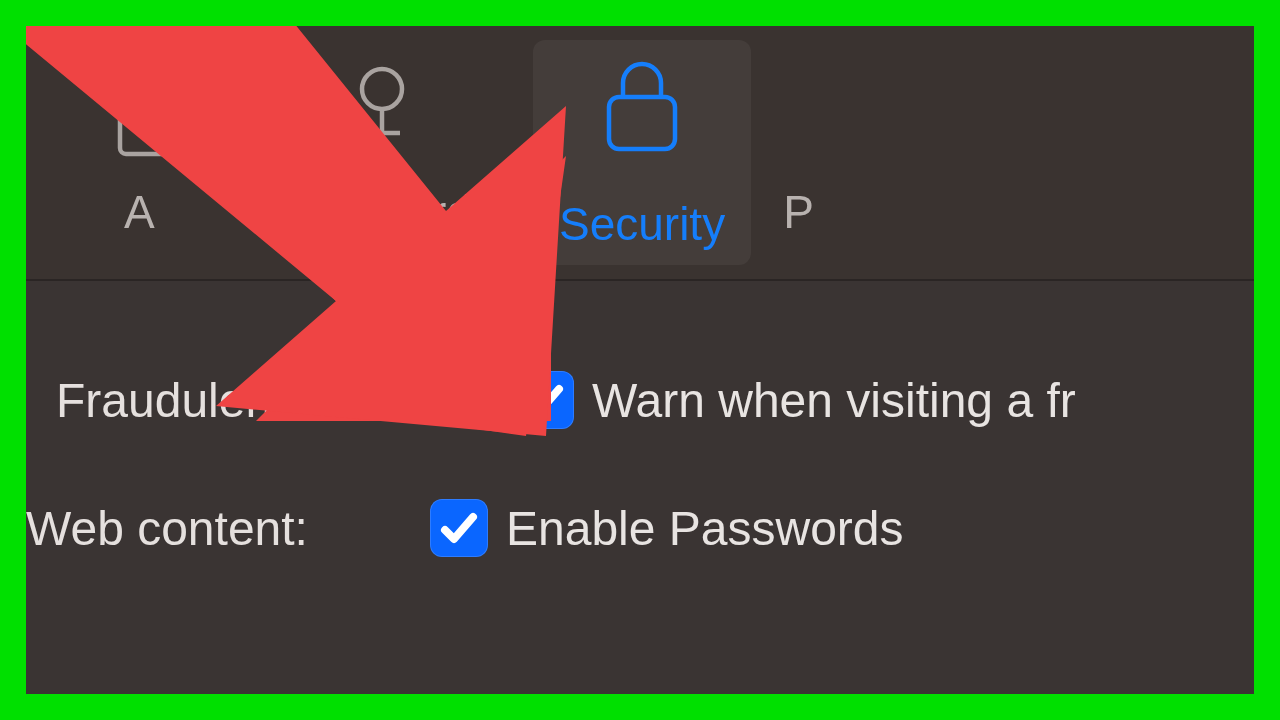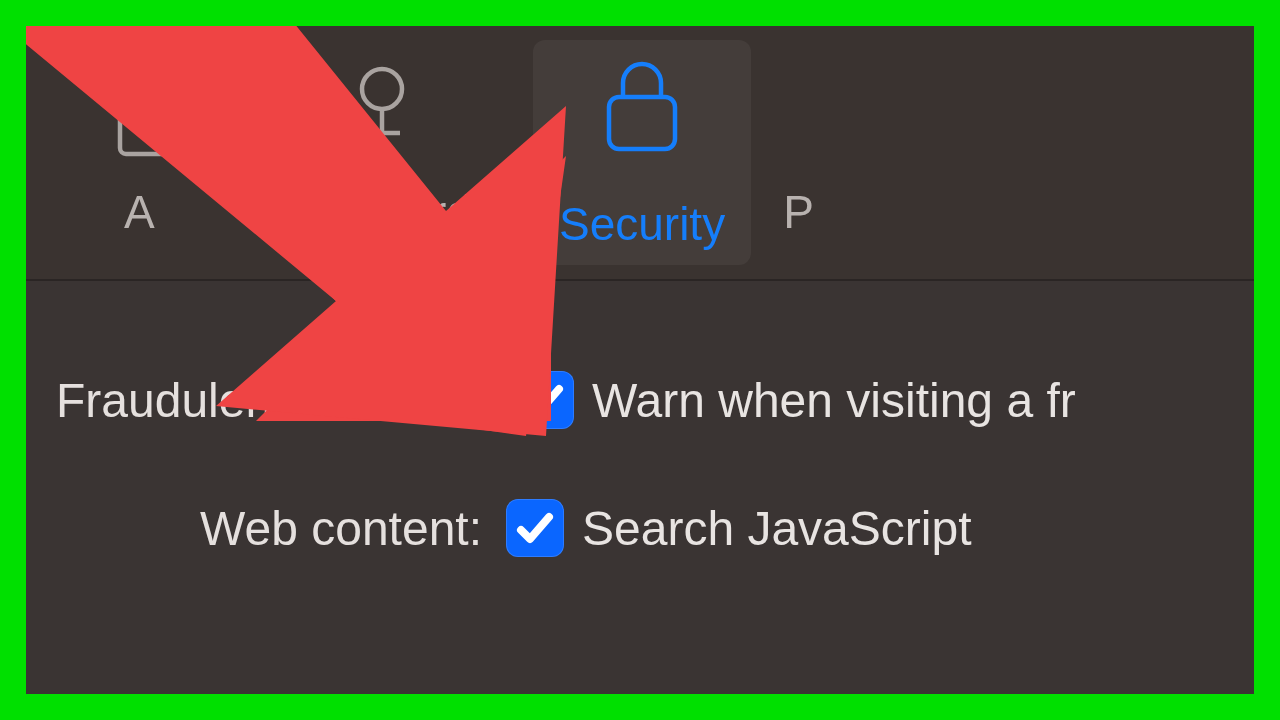--- a/index.html
+++ b/index.html
@@ -59,22 +59,22 @@
     font-size: 48px;
     color: #e8e4e2;
   }
   .row {
     display: flex;
     align-items: center;
     margin-bottom: 70px;
     white-space: nowrap;
   }
   .row .label-col {
-    width: 480px;
-    text-align: right;
+    width: 404px;
+    text-align: left;
     padding-right: 24px;
     color: #e5e0de;
   }
   .row .value-col {
     display: flex;
     align-items: center;
     gap: 18px;
   }
   .checkbox {
     width: 58px; height: 58px;
@@ -158,21 +158,21 @@
       </div>
 
       <div class="row">
         <div class="label-col">Web content:</div>
         <div class="value-col">
           <div class="checkbox">
             <svg width="40" height="40" viewBox="0 0 40 40">
                 <path d="M6 22 L15 31 L34 9"></path>
               </svg>
           </div>
-          <span>Search JavaScript</span>
+          <span>Enable Passwords</span>
         </div>
       </div>
 
     </div>
 
     <svg class="arrow" width="640" height="640" viewBox="0 0 640 640">
       <g fill="#ef4444">
         <polygon points="0,0 220,0 470,270 560,180 520,460 240,420 335,330 0,0"></polygon>
 
       </g>

